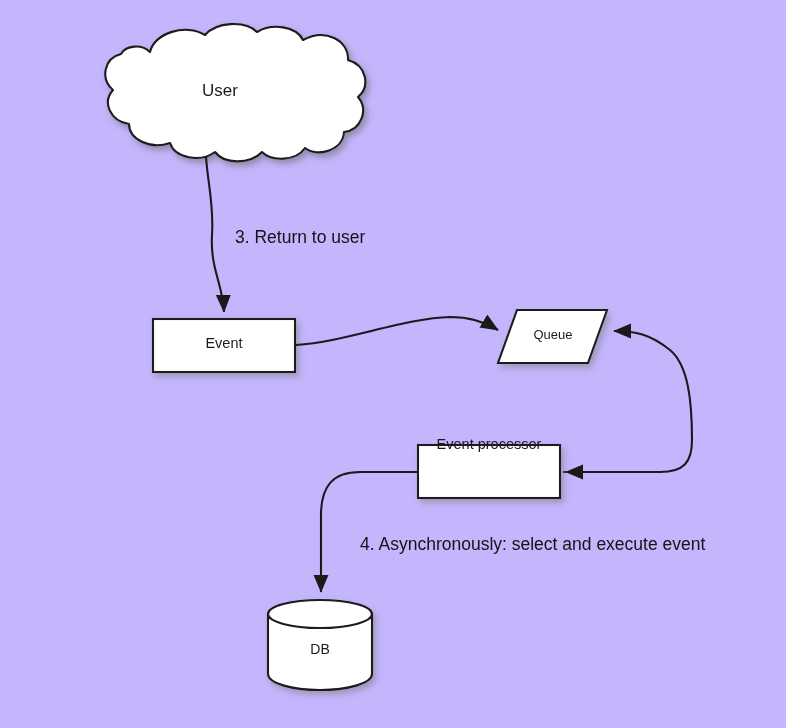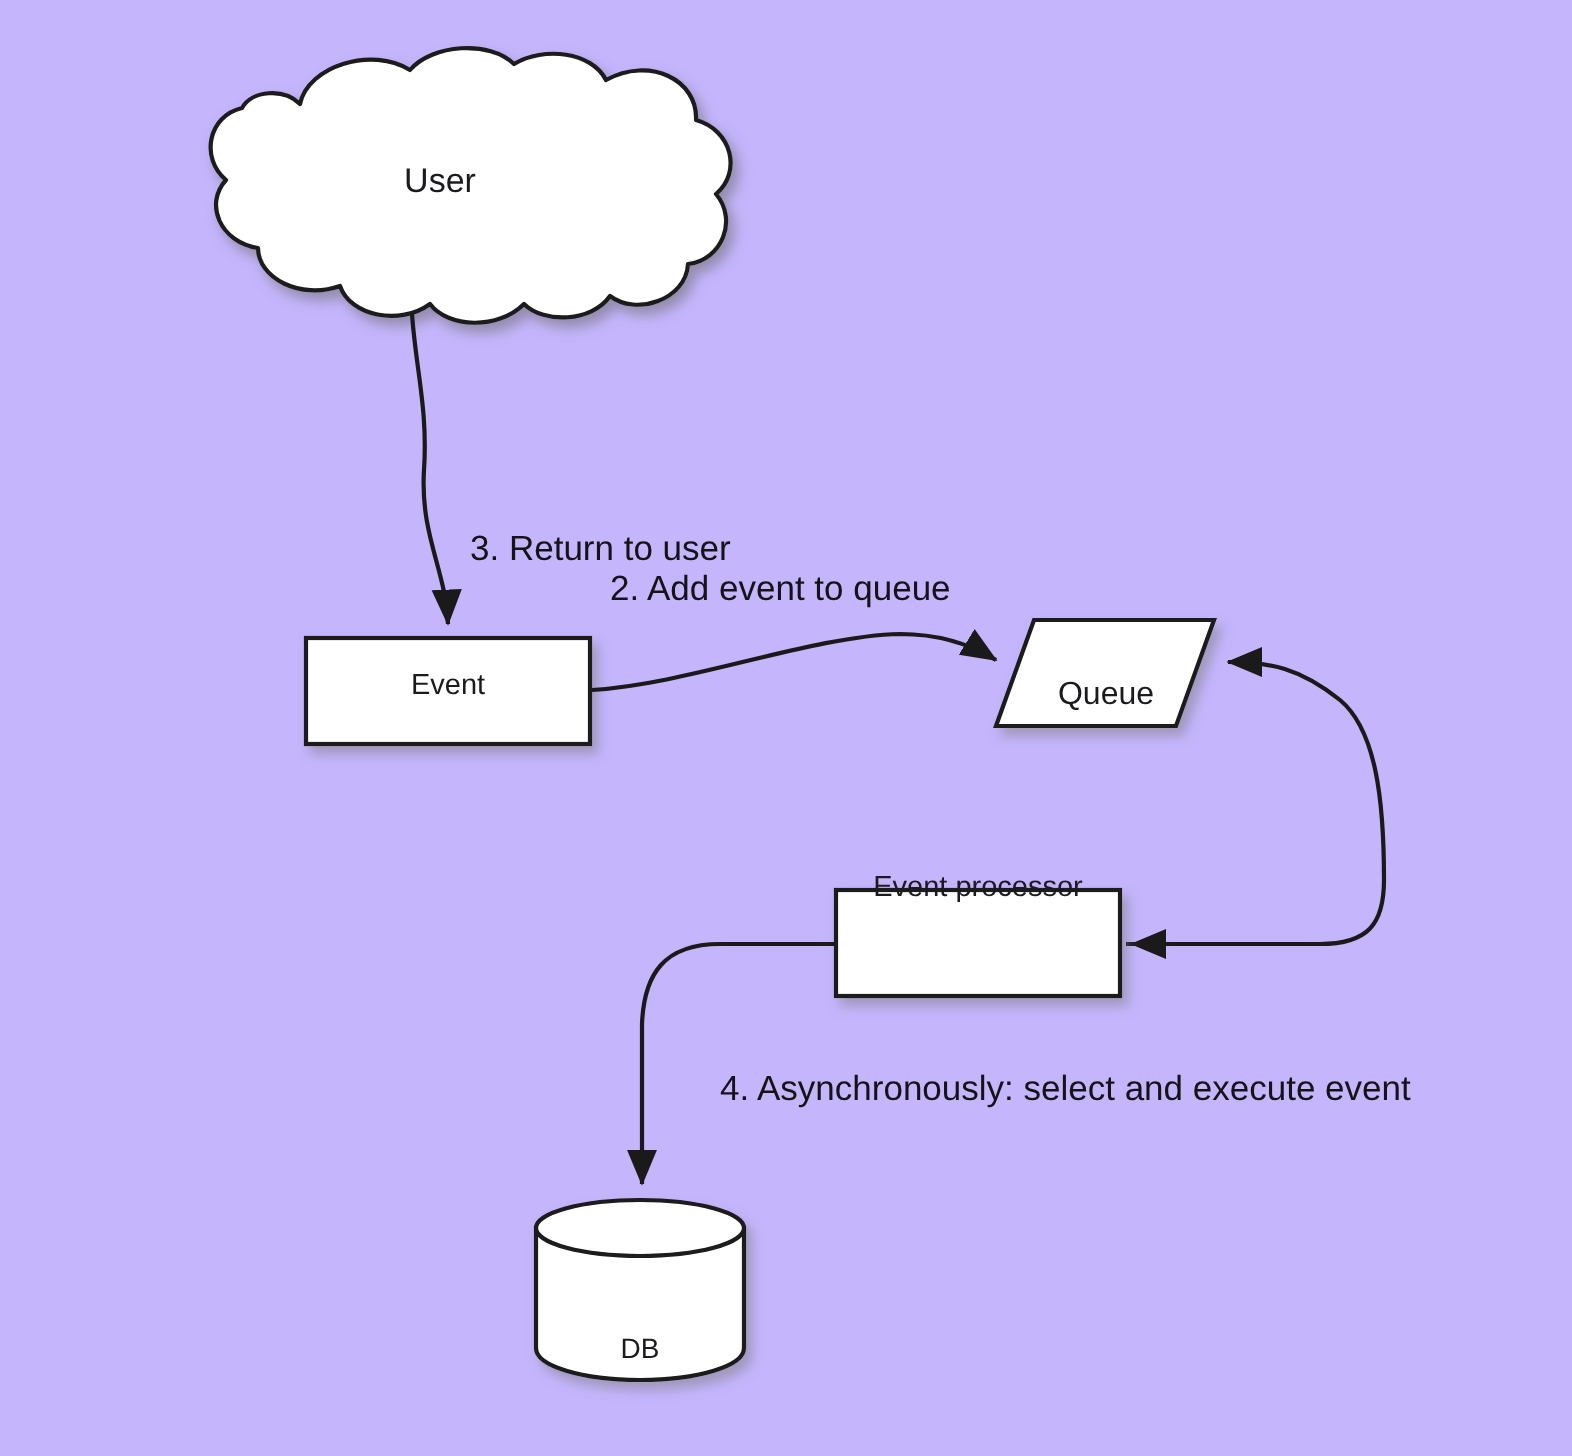--- a/index.html
+++ b/index.html
@@ -34,27 +34,27 @@
   .step-label {
     position: absolute;
     color: #141416;
     font-family: "Liberation Sans", sans-serif;
     font-size: 17.5px;
     white-space: nowrap;
     -webkit-font-smoothing: antialiased;
   }
   .lbl-user   { left: 90px;  top: 81px;  width: 260px; font-size: 17px; }
   .lbl-cache  { left: 153px; top: 335px; width: 142px; font-size: 14.5px; }
-  .lbl-queue  { left: 498px; top: 339px; width: 110px; font-size: 16px; }
+  .lbl-queue  { left: 498px; top: 327px; width: 110px; font-size: 13px; }
   .lbl-evproc { left: 418px; top: 436px; width: 142px; font-size: 14.5px; }
-  .lbl-db     { left: 268px; top: 666px; width: 104px; font-size: 14px; }
+  .lbl-db     { left: 268px; top: 641px; width: 104px; font-size: 14px; }
 
   .lbl-step1 { left: 52px;  top: 259px; }
   .lbl-step2 { left: 305px; top: 284px; }
-  .lbl-step3 { left: 235px; top: 227px; margin-top: 37px; }
+  .lbl-step3 { left: 235px; top: 227px; }
   .lbl-step4 { left: 360px; top: 534px; text-align: right; }
 </style>
 </head>
 <body>
 
 <div id="canvas">
 
   <svg id="diagram-svg" viewBox="0 0 786 728">
     <defs>
       <marker id="arrowhead" markerWidth="9" markerHeight="8" refX="8.2" refY="4" orient="auto" markerUnits="strokeWidth">
@@ -130,19 +130,18 @@
 
   <div class="node-label lbl-cache">Event</div>
 
   <div class="node-label lbl-queue">Queue</div>
 
   <div class="node-label lbl-evproc">Event processor</div>
 
   <div class="node-label lbl-db">DB</div>
 
 
-  <div class="step-label lbl-step2">2. Add event to queue</div>
 
   <div class="step-label lbl-step3">3. Return to user</div>
 
   <div class="step-label lbl-step4">4. Asynchronously: select and execute event</div>
 
 </div>
 
 </body></html>

